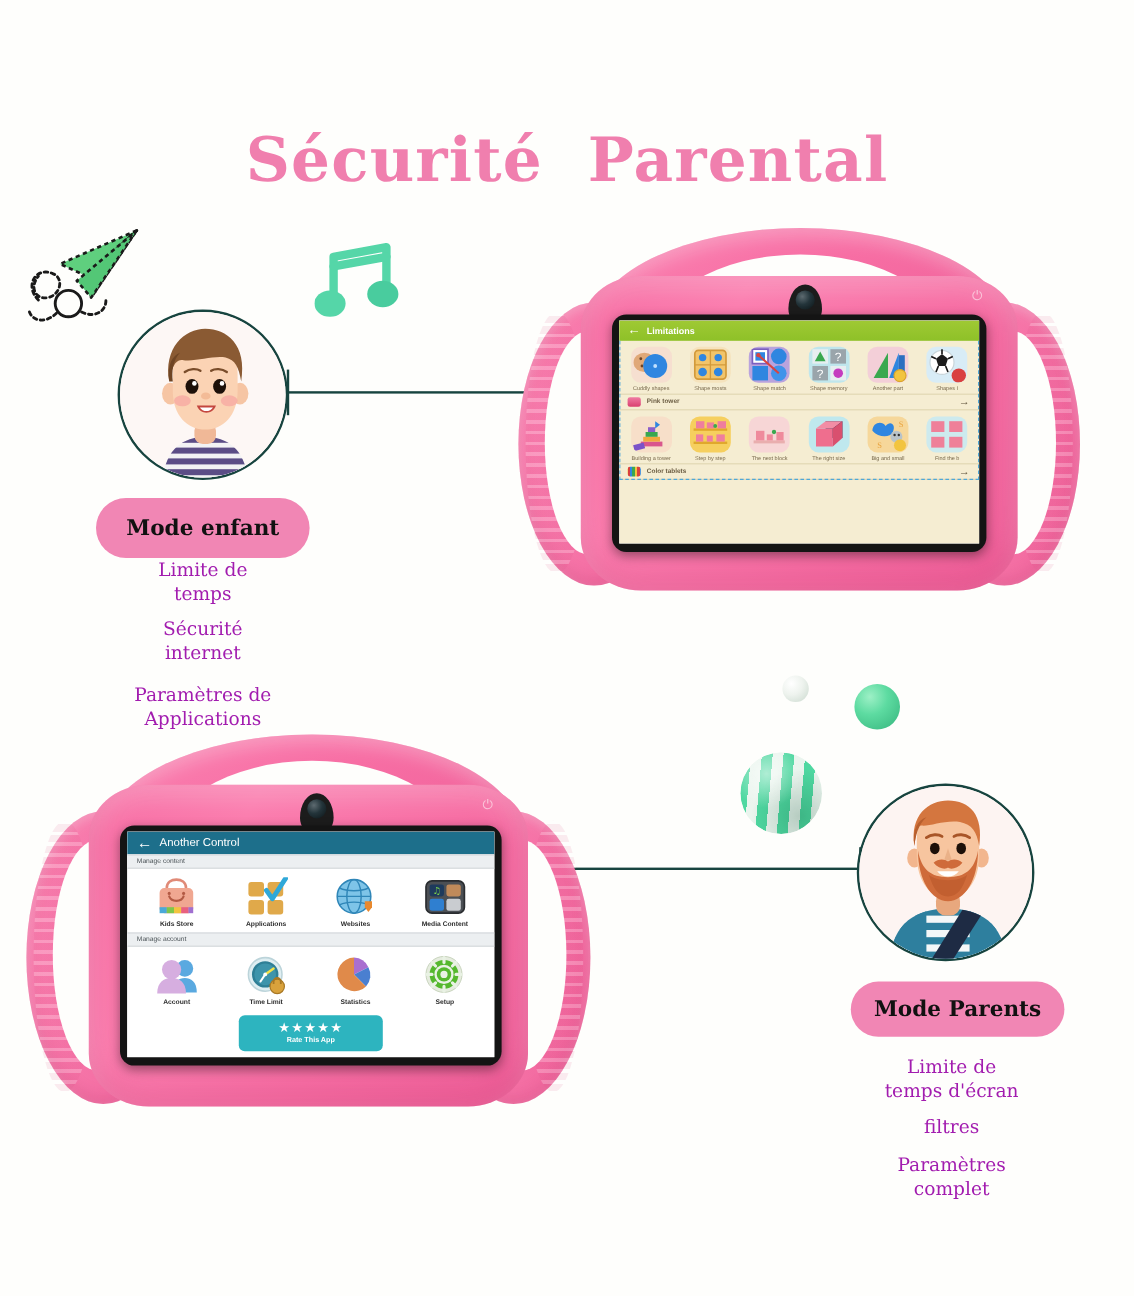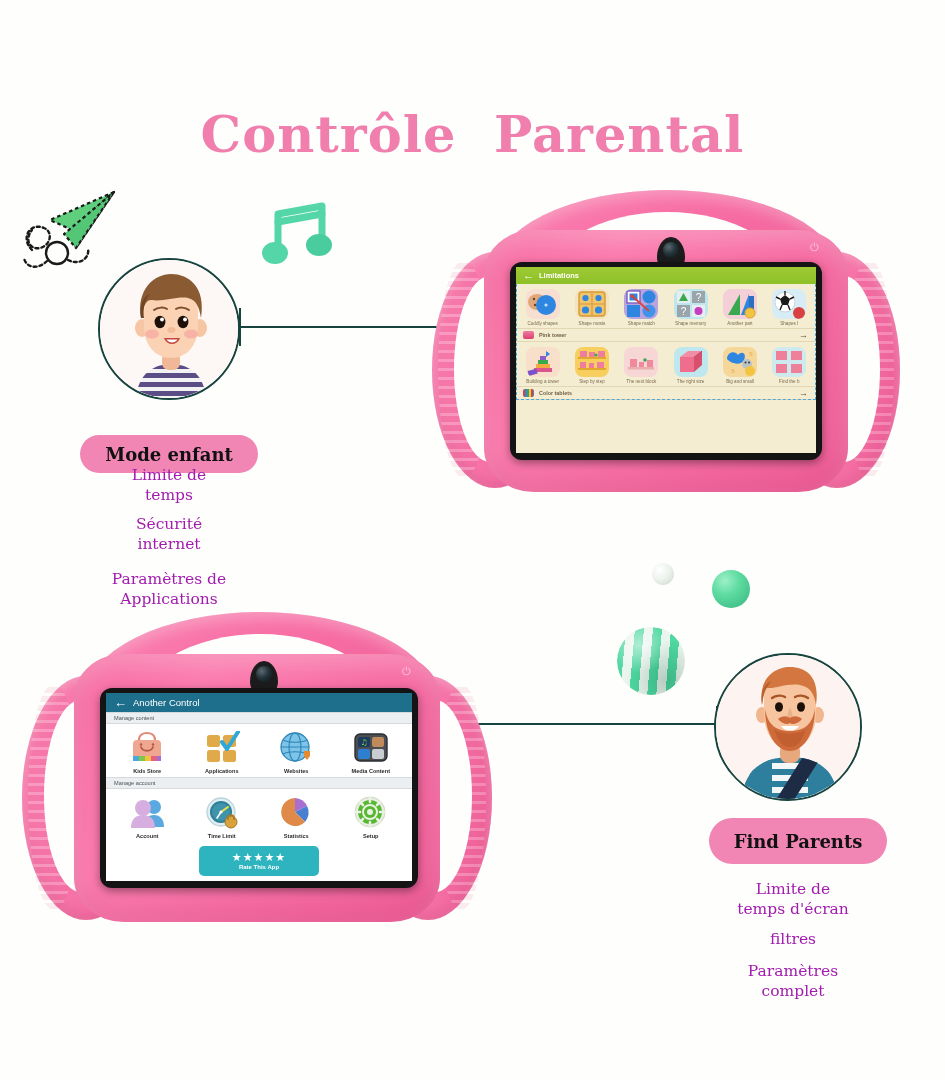--- a/index.html
+++ b/index.html
@@ -262,21 +262,21 @@
 
   
   .deco { position: absolute; }
   .ball { position: absolute; border-radius: 50%; }
 </style>
 </head>
 <body>
 
 <div class="stage">
 
-  <div class="title">Contrôle  Parental</div>
+  <div class="title">Sécurité  Parental</div>
 
   <div class="deco" style="left:14px;top:178px;width:120px;height:110px;">
     <svg width="120" height="110" viewBox="0 0 120 110">
       <path d="M18,72 C6,60 16,44 30,50 C40,54 36,68 26,70 C16,72 10,62 18,52" fill="none" stroke="#1a1a1a" stroke-width="2.4" stroke-dasharray="3 3" stroke-linecap="round"></path>
       <circle cx="43" cy="75" r="11" fill="none" stroke="#1a1a1a" stroke-width="2.4"></circle>
       <path d="M33,83 C24,92 12,90 10,80" fill="none" stroke="#1a1a1a" stroke-width="2.4" stroke-dasharray="3 3" stroke-linecap="round"></path>
       <path d="M54,82 C66,88 76,80 74,70" fill="none" stroke="#1a1a1a" stroke-width="2.4" stroke-dasharray="3 3" stroke-linecap="round"></path>
       <path d="M100,14 L36,42 L58,52 Z" fill="#5fcf7e" stroke="#1a1a1a" stroke-width="2.2" stroke-dasharray="3.5 3" stroke-linejoin="round"></path>
       <path d="M100,14 L58,52 L62,70 Z" fill="#3cb863" stroke="#1a1a1a" stroke-width="2.2" stroke-dasharray="3.5 3" stroke-linejoin="round"></path>
       <path d="M100,14 L62,70 L50,56 Z" fill="#53c776" stroke="#1a1a1a" stroke-width="2.2" stroke-dasharray="3.5 3" stroke-linejoin="round"></path>
@@ -347,21 +347,21 @@
       <ellipse cx="52" cy="74" rx="7" ry="4.6" fill="#f7a7a2" opacity=".75"></ellipse>
       <ellipse cx="91" cy="74" rx="7" ry="4.6" fill="#f7a7a2" opacity=".75"></ellipse>
 
       <ellipse cx="71.5" cy="70" rx="4" ry="3" fill="#f3bb97"></ellipse>
 
       <path d="M64,78 C67,86 77,86 80,78 Z" fill="#c4473f"></path>
       <path d="M66.5,79.5 C69,83.5 75,83.5 77.5,79.5 Z" fill="#fff"></path>
     </svg>
   </div>
 
-  <div class="pill" style="left:80px;top:415px;width:178px;height:38px;font-size:18px;margin-top:20px;">
+  <div class="pill" style="left:80px;top:415px;width:178px;height:50px;font-size:18px;">
     <span>Mode enfant</span>
   </div>
 
   <div class="feature" style="left:49px;top:466px;">Limite de
 temps</div>
   <div class="feature" style="left:49px;top:515px;text-align:center;">Sécurité
 internet</div>
   <div class="feature" style="left:49px;top:570px;">Paramètres de
 Applications</div>
 
@@ -619,21 +619,21 @@
       <ellipse cx="85" cy="52" rx="4" ry="4.8" fill="#1d1008"></ellipse>
 
       <path d="M56,43 C60,40 66,40 69,42" stroke="#a85527" stroke-width="2.4" fill="none" stroke-linecap="round"></path>
       <path d="M79,42 C82,40 88,40 92,43" stroke="#a85527" stroke-width="2.4" fill="none" stroke-linecap="round"></path>
 
       <path d="M74,52 L71,61 C72,62.5 76,62.5 77,61 Z" fill="#eab188"></path>
     </svg>
   </div>
 
   <div class="pill" style="left:709px;top:818px;width:178px;height:46px;font-size:18px;">
-    <span>Find Parents</span>
+    <span>Mode Parents</span>
   </div>
 
   <div class="feature" style="left:673px;top:880px;">Limite de
 temps d'écran</div>
   <div class="feature" style="left:673px;top:962px;">Paramètres
 complet</div>
   <div class="feature" style="left:673px;top:930px;">filtres</div>
 
   <div class="tablet" style="left:22px;top:612px;width:470px;height:330px;">
 

